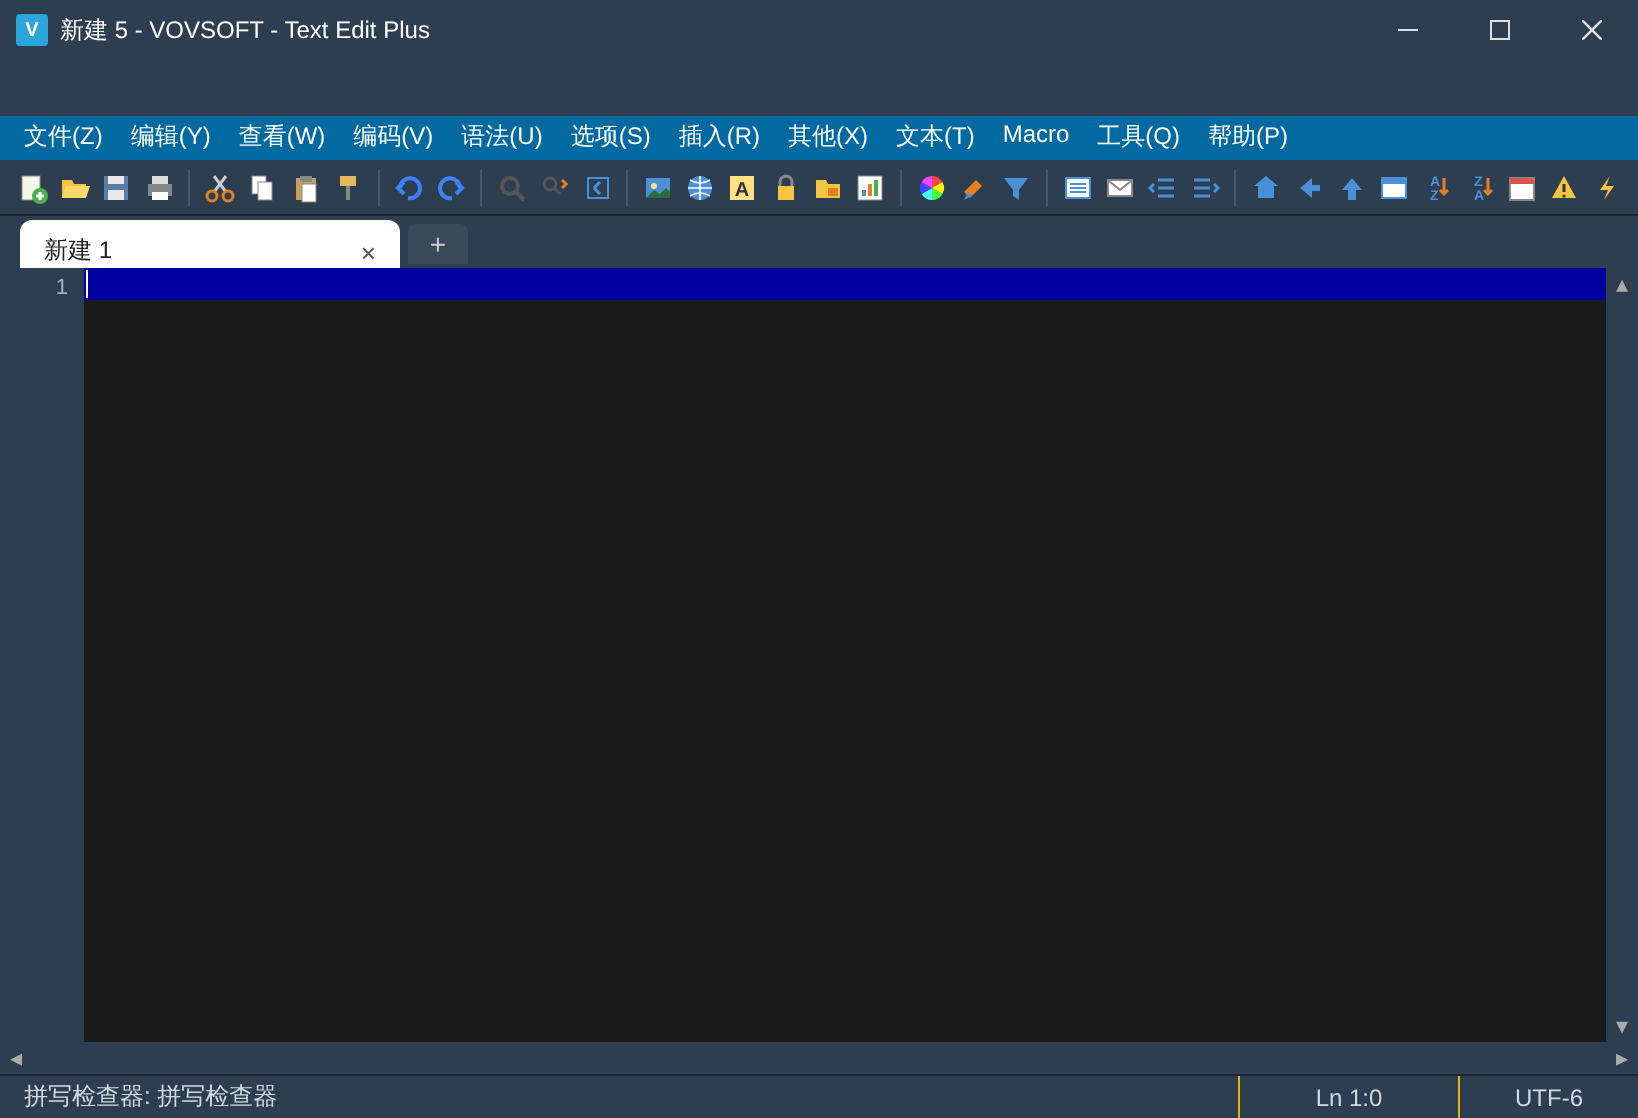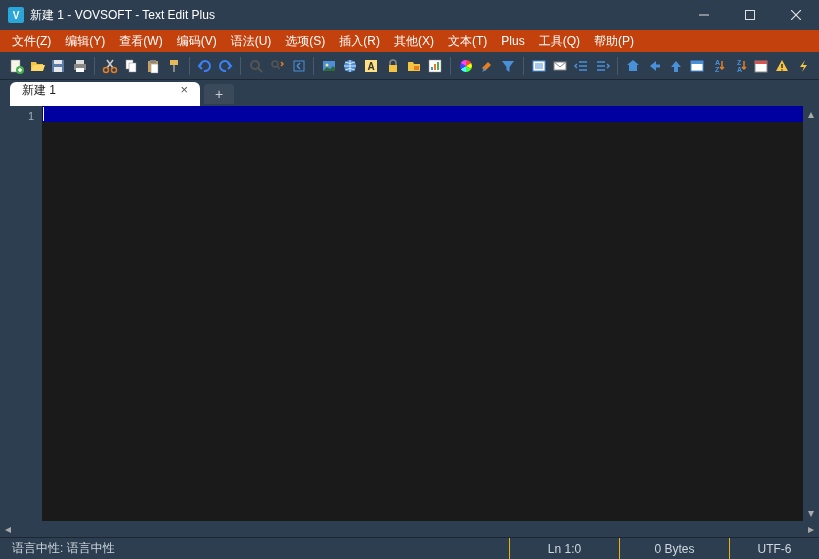--- a/index.html
+++ b/index.html
@@ -2,27 +2,27 @@
 <html><head>
 <meta charset="utf-8">
 <style>
 * { margin: 0; padding: 0; box-sizing: border-box; }
 body { font-family: "Microsoft YaHei", Tahoma, Arial, sans-serif; font-size: 12px; background: #2d3e50; color: #e0e0e0; width: 819px; height: 559px; overflow: hidden; display: flex; flex-direction: column; }
 .titlebar { height: 30px; display: flex; align-items: center; background: #2d3e50; padding: 0 0 0 8px; }
 .titlebar .app-icon { width: 16px; height: 16px; background: #2aa6d8; border-radius: 2px; margin-right: 6px; display: flex; align-items: center; justify-content: center; color: #fff; font-size: 10px; font-weight: bold; }
 .titlebar .title { color: #ffffff; font-size: 12px; flex: 0 0 auto; }
 .titlebar .spacer { flex: 1; }
 .winbtn { width: 46px; height: 30px; display: flex; align-items: center; justify-content: center; color: #e0e0e0; cursor: pointer; }
-.menubar { height: 22px; display: flex; align-items: center; padding: 0 6px; background: #c2410c; color: #ffffff; gap: 2px; }
+.menubar { height: 22px; display: flex; align-items: flex-start; padding: 0 6px; background: #0369a1; color: #ffffff; gap: 2px; margin-top: 28px; }
 .menuitem { padding: 2px 6px; cursor: pointer; font-size: 12px; }
 .toolbar { height: 28px; display: flex; align-items: center; padding: 2px 6px; background: #2d3e50; gap: 2px; border-bottom: 1px solid #1c2733; }
 .tbtn { width: 20px; height: 20px; display: flex; align-items: center; justify-content: center; cursor: pointer; border-radius: 2px; }
 .tsep { width: 1px; height: 18px; background: #4a5a6a; margin: 0 3px; }
 .tabbar { height: 26px; display: flex; align-items: flex-end; background: #2d3e50; padding: 0 0 0 10px; position: relative; }
-.tab { height: 24px; min-width: 190px; background: #ffffff; color: #222; border-radius: 6px 6px 0 0; display: flex; align-items: flex-start; padding: 0 8px 0 12px; font-size: 12px; position: relative; gap: 20px; }
+.tab { height: 24px; min-width: 190px; background: #ffffff; color: #222; border-radius: 6px 6px 0 0; display: flex; align-items: flex-end; padding: 0 8px 0 12px; font-size: 12px; position: relative; gap: 20px; }
 .tab .tab-close { margin-left: auto; color: #555; padding: 0 4px; cursor: pointer; font-size: 13px; }
 .newtab { width: 30px; height: 20px; background: #3a4a5b; border-radius: 4px 4px 0 0; margin-left: 4px; display: flex; align-items: center; justify-content: center; color: #ccc; cursor: pointer; margin-bottom: 2px; font-size: 14px; }
 .editor-wrap { flex: 1; display: flex; background: #1a1a1a; position: relative; min-height: 0; }
 .gutter { width: 42px; background: #2d3e50; color: #9fb0c0; text-align: right; padding: 2px 8px 0 0; font-size: 11px; line-height: 16px; }
 .editor { flex: 1; background: #1a1a1a; position: relative; overflow: hidden; }
 .current-line { position: absolute; top: 0; left: 0; right: 0; height: 16px; background: #0000a0; }
 .caret { position: absolute; top: 1px; left: 1px; width: 1px; height: 14px; background: #ffffff; animation: blink 1s steps(1) infinite; }
 @keyframes blink { 50% { opacity: 0; } }
 .vscroll { width: 16px; background: #2d3e50; display: flex; flex-direction: column; }
 .sc-arrow { height: 16px; display: flex; align-items: center; justify-content: center; color: #aaa; cursor: pointer; }
@@ -34,21 +34,21 @@
 .status-sec { padding: 0 12px; border-left: 1px solid #eab308; height: 100%; display: flex; align-items: center; justify-content: center; }
 .status-sec:first-child { border-left: none; }
 .status-spacer { flex: 1; }
 svg { display: block; }
 </style>
 </head>
 <body>
 
 <div class="titlebar">
   <div class="app-icon">V</div>
-  <div class="title">新建 1 - VOVSOFT - Text Edit Plus</div>
+  <div class="title">新建 5 - VOVSOFT - Text Edit Plus</div>
   <div class="spacer"></div>
   <div class="winbtn">
       <svg width="10" height="10">
         <line x1="0" y1="5" x2="10" y2="5" stroke="#e0e0e0" stroke-width="1"></line>
       </svg>
     </div>
   <div class="winbtn">
       <svg width="10" height="10">
         <rect x="0.5" y="0.5" width="9" height="9" fill="none" stroke="#e0e0e0" stroke-width="1"></rect>
       </svg>
@@ -64,21 +64,21 @@
 <div class="menubar">
   <div class="menuitem">文件(Z)</div>
   <div class="menuitem">编辑(Y)</div>
   <div class="menuitem">查看(W)</div>
   <div class="menuitem">编码(V)</div>
   <div class="menuitem">语法(U)</div>
   <div class="menuitem">选项(S)</div>
   <div class="menuitem">插入(R)</div>
   <div class="menuitem">其他(X)</div>
   <div class="menuitem">文本(T)</div>
-  <div class="menuitem">Plus</div>
+  <div class="menuitem">Macro</div>
   <div class="menuitem">工具(Q)</div>
   <div class="menuitem">帮助(P)</div>
 </div>
 
 <div class="toolbar">
   <div class="tbtn">
       <svg width="16" height="16">
         <rect x="3" y="2" width="9" height="12" fill="#f5f5e8" stroke="#888" stroke-width="0.5"></rect>
         <circle cx="12" cy="12" r="4" fill="#4caf50"></circle>
         <line x1="12" y1="10" x2="12" y2="14" stroke="#fff" stroke-width="1.5"></line>
@@ -341,18 +341,17 @@
     <div class="sc-arrow">▾</div>
   </div>
 </div>
 <div class="hscroll">
   <div class="sc-arrow">◂</div>
   <div class="sc-track"></div>
   <div class="sc-arrow">▸</div>
 </div>
 
 <div class="statusbar">
-  <div class="status-sec" style="min-width:280px;justify-content:flex-start">语言中性: 语言中性</div>
+  <div class="status-sec" style="min-width:280px;justify-content:flex-start">拼写检查器: 拼写检查器</div>
   <div class="status-spacer"></div>
   <div class="status-sec" style="min-width:110px">Ln 1:0</div>
-  <div class="status-sec" style="min-width:110px">0 Bytes</div>
   <div class="status-sec" style="min-width:90px">UTF-6</div>
 </div>
 
 </body></html>

